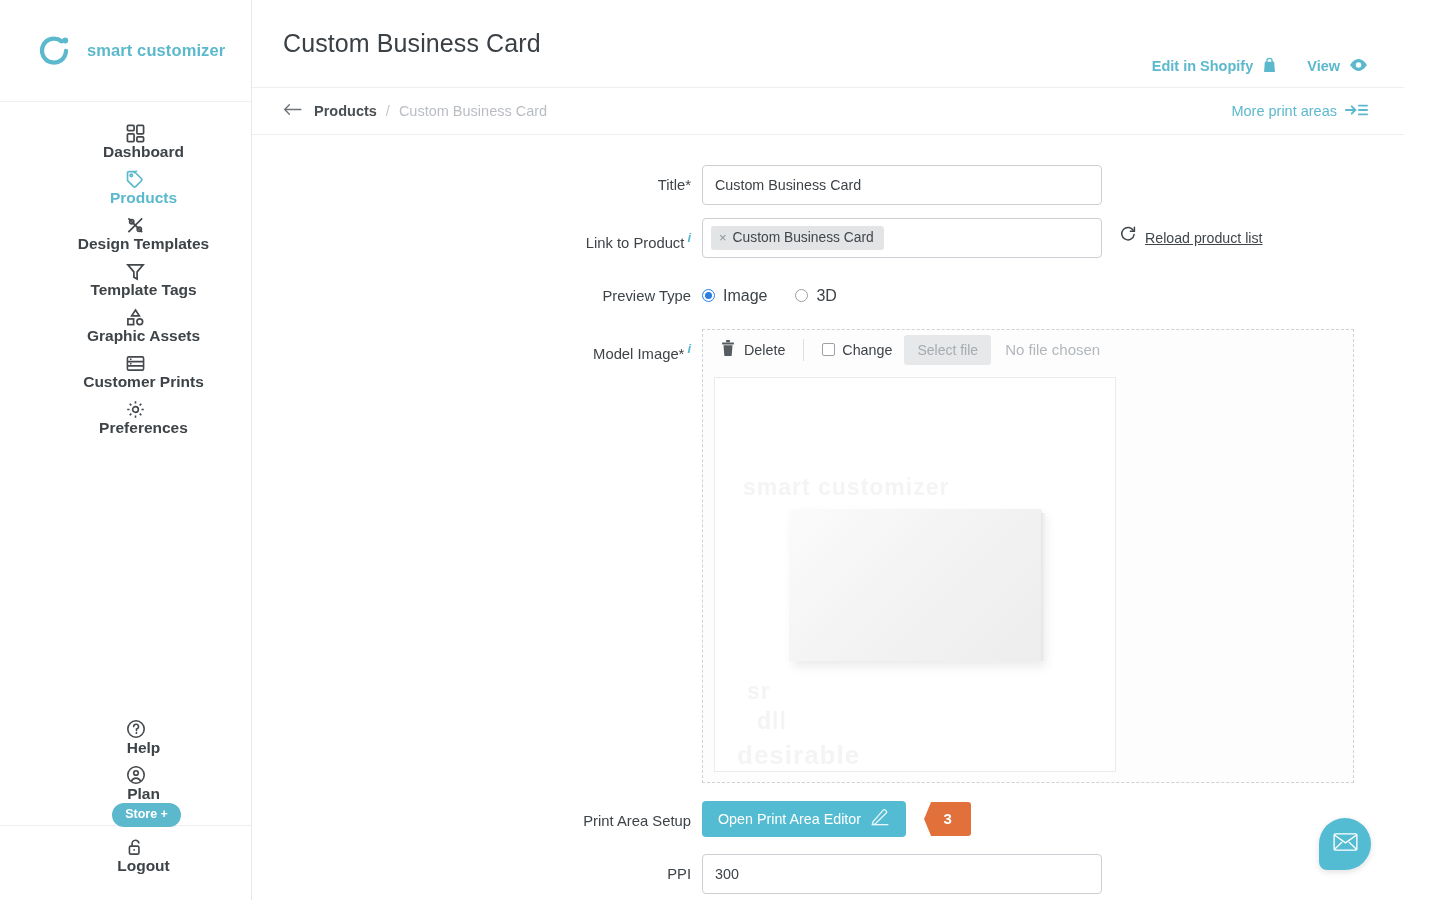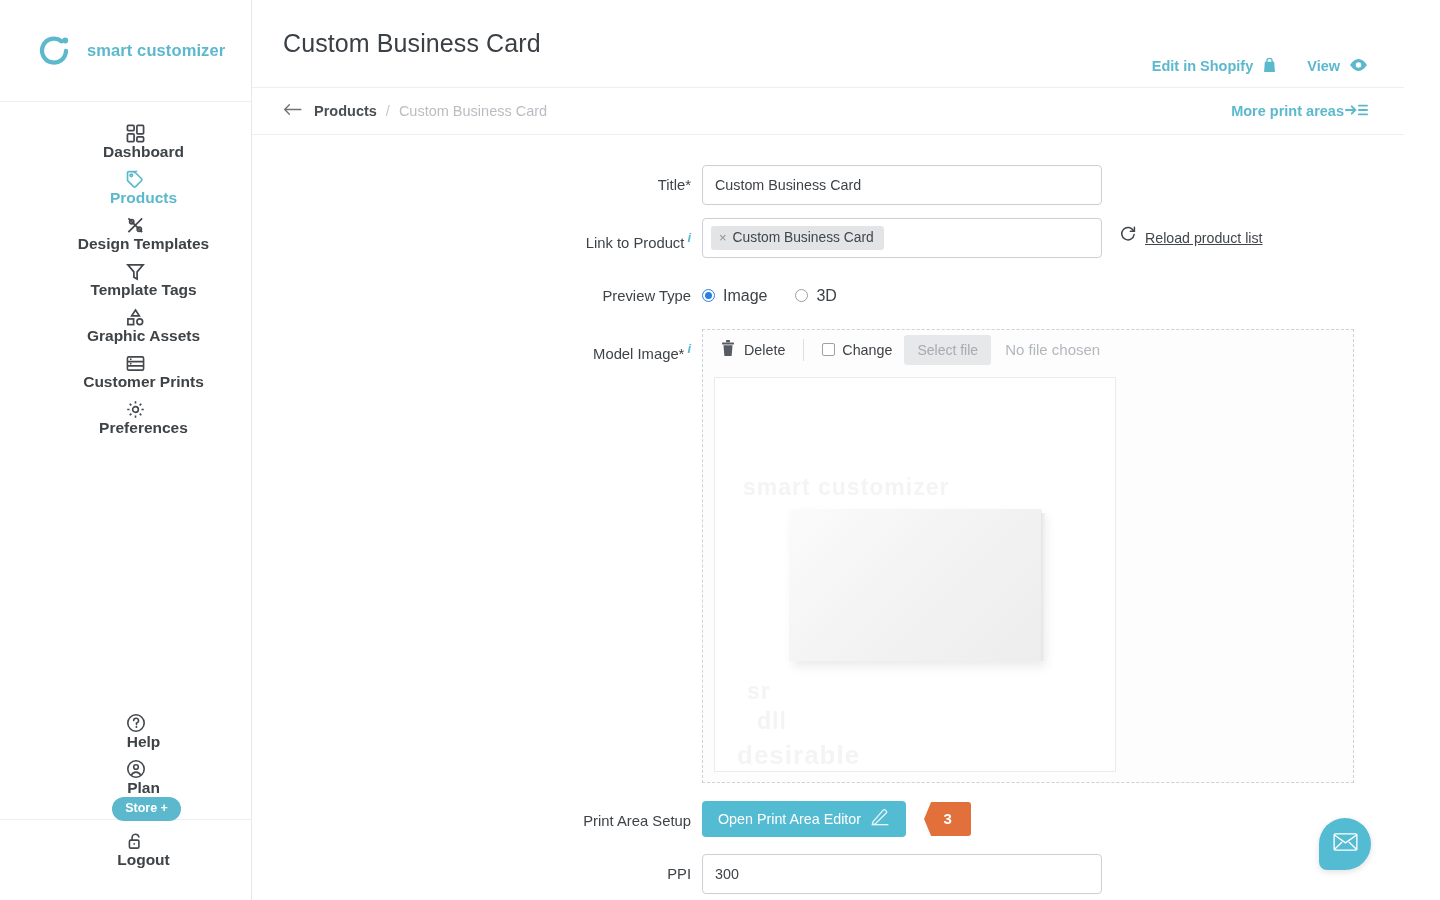--- a/index.html
+++ b/index.html
@@ -45,21 +45,21 @@
     font-size: 15.5px;
     font-weight: 700;
     flex-direction: column;
   }
   .nav-item .ico { width: 30px; flex: none; display: flex; align-items: center; }
   .nav-item .lbl { margin-left: 6px; }
   .nav-item.active { color: #5cb9cd; }
   .nav-item.active .ico svg { stroke: #5cb9cd; }
   .nav-item .ico svg { stroke: #44484c; }
 
-  .nav-bottom { position: absolute; left: 0; bottom: 6px; width: 100%; }
+  .nav-bottom { position: absolute; left: 0; bottom: 0; width: 100%; }
   .nav-bottom .sep { height: 1px; background: #eceef0; margin: 14px 0 0 0; }
   .pill {
     margin-left: 12px;
     background: #5cb9cd;
     color: #ffffff;
     font-size: 12.5px;
     font-weight: 700;
     border-radius: 14px;
     padding: 5px 13px 6px 13px;
     line-height: 1;
@@ -89,22 +89,22 @@
   .crumbbar {
     height: 47px;
     display: flex; align-items: center;
     padding: 0 36px 0 31px;
     border-bottom: 1px solid #eceef0;
   }
   .crumb-back { display:flex; align-items:center; gap:12px; cursor:pointer; }
   .crumb-link { color: #4a4f54; font-size: 14.5px; font-weight: 700; cursor: pointer; }
   .crumb-sep { color: #c3c7cb; margin: 0 9px; font-size: 14.5px; }
   .crumb-cur { color: #b9bdc2; font-size: 14.5px; }
-  .crumbbar .right { margin-left: auto; display:flex; align-items:center; gap: 1px;
-                     color:#5cb9cd; font-size:14.5px; font-weight:700; cursor:pointer; }
+  .crumbbar .right { margin-left: auto; display:flex; align-items:center; gap: 8px;
+                     color:#5cb9cd; font-size:14.5px; font-weight:400; cursor:pointer; }
 
   
   .form { padding-top: 30px; }
   .row { display: flex; align-items: flex-start; margin-bottom: 13px; }
   .lab {
     width: 450px; flex: none;
     text-align: right;
     padding-right: 11px;
     font-size: 14.8px;
     color: #3e4348;

